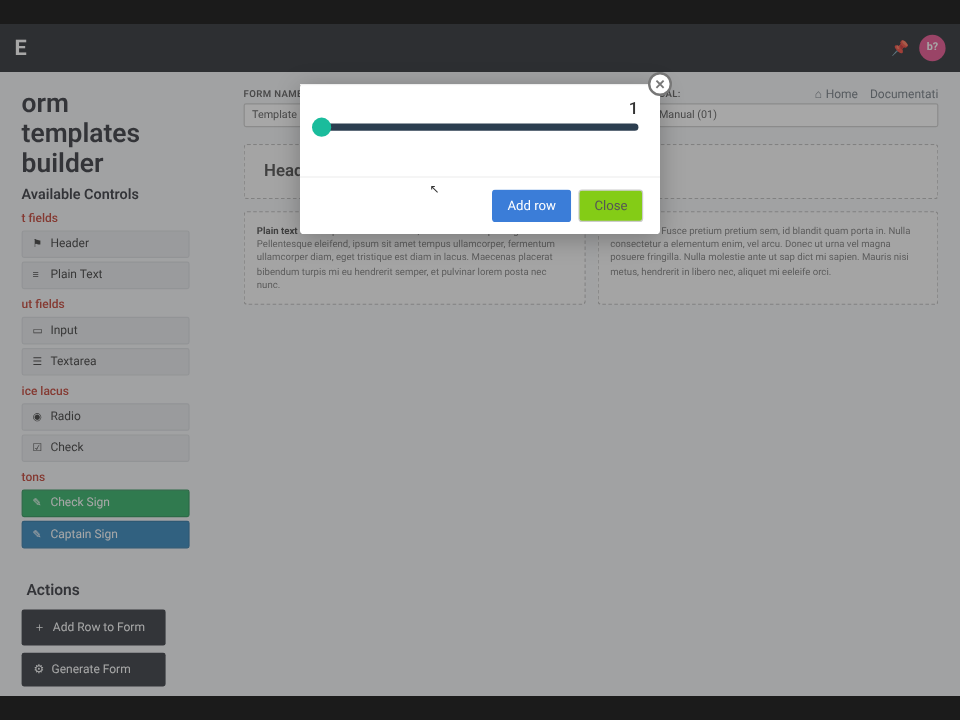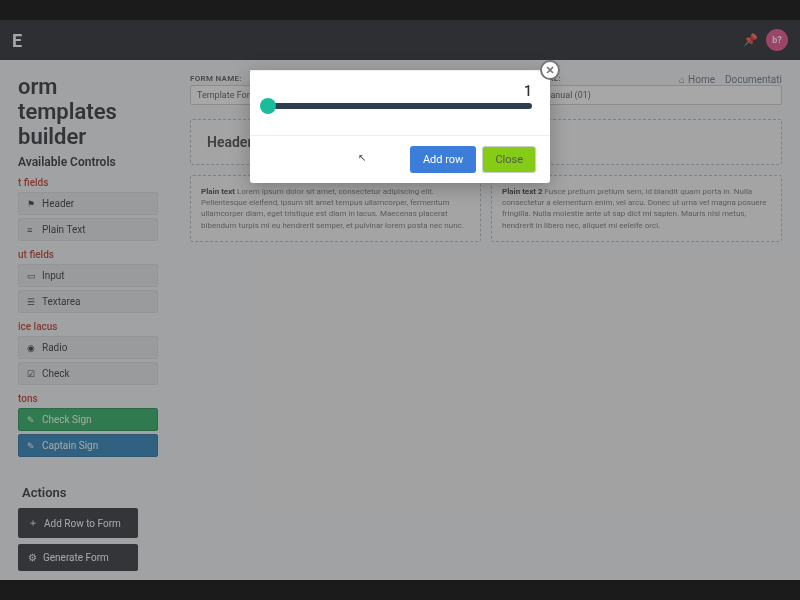--- a/index.html
+++ b/index.html
@@ -3,21 +3,21 @@
 <meta charset="utf-8">
 <style>
 * { box-sizing: border-box; margin: 0; padding: 0; font-family: -apple-system, BlinkMacSystemFont, "Segoe UI", Roboto, sans-serif; }
 body { background: #000; width: 800px; height: 600px; overflow: hidden; position: relative; }
 .app { position: absolute; top: 20px; left: 0; right: 0; bottom: 20px; background: #f5f6f8; }
 .topbar { height: 40px; background: #22252a; display: flex; align-items: center; padding: 0 12px; justify-content: space-between; }
 .hamburger { color: #fff; font-size: 18px; font-weight: bold; }
 .top-right { display: flex; align-items: center; gap: 8px; }
 .pin-icon { color: #2ecc71; font-size: 12px; }
 .user-badge { width: 22px; height: 22px; border-radius: 50%; background: #e74c8a; color: #fff; font-size: 9px; display: flex; align-items: center; justify-content: center; font-weight: bold; }
-.page { padding: 14px 18px; display: flex; gap: 20px; }
+.page { padding: 14px 18px; display: flex; gap: 33px; }
 .page-title { font-size: 22px; font-weight: 600; color: #2c2f36; margin-bottom: 6px; }
 .breadcrumb { position: absolute; right: 18px; top: 54px; font-size: 10px; color: #6c757d; display: flex; gap: 10px; align-items: center; }
 .breadcrumb span { display: inline-flex; align-items: center; gap: 3px; }
 .left-col { width: 140px; flex-shrink: 0; }
 .section-h { font-size: 12px; font-weight: 600; color: #2c2f36; margin: 4px 0 6px; }
 .cat { font-size: 10px; color: #c0392b; margin: 8px 0 4px; font-weight: 500; }
 .ctrl { background: #e8eaed; border: 1px solid #d9dce0; border-radius: 2px; padding: 5px 8px; font-size: 10px; color: #333; margin-bottom: 3px; display: flex; align-items: center; gap: 5px; cursor: grab; }
 .ctrl.green { background: #27ae60; color: #fff; border-color: #219150; }
 .ctrl.blue { background: #2980b9; color: #fff; border-color: #2471a3; }
 .ctrl .ic { font-size: 9px; width: 10px; }
@@ -34,21 +34,21 @@
 .plain-block { flex: 1; border: 1px dashed #bbb; border-radius: 3px; padding: 10px; background: #fafafa; font-size: 8px; color: #777; line-height: 1.4; }
 .plain-block b { color: #444; font-size: 8px; }
 .overlay { position: absolute; inset: 0; background: rgba(60,60,60,0.45); display: flex; align-items: flex-start; justify-content: center; padding-top: 70px; }
 .modal { background: #fff; width: 300px; border-radius: 3px; box-shadow: 0 4px 20px rgba(0,0,0,0.25); position: relative; }
 .modal-close { position: absolute; top: -10px; right: -10px; width: 20px; height: 20px; border-radius: 50%; background: #fff; border: 2px solid #777; color: #777; font-size: 11px; display: flex; align-items: center; justify-content: center; cursor: pointer; font-weight: bold; }
 .modal-head { padding: 14px 18px 10px; font-size: 15px; color: #888; }
 .modal-body { padding: 12px 18px 16px; border-top: 1px solid #eee; }
 .slider-val { text-align: right; font-size: 14px; color: #333; font-weight: 500; margin-bottom: 2px; }
 .slider-track { position: relative; height: 6px; background: #2c3e50; border-radius: 3px; margin: 4px 0 10px; }
 .slider-thumb { position: absolute; left: 0; top: 50%; transform: translate(-50%,-50%); width: 16px; height: 16px; border-radius: 50%; background: #1abc9c; cursor: grab; }
-.modal-foot { padding: 10px 14px; border-top: 1px solid #eee; display: flex; justify-content: flex-end; gap: 6px; }
+.modal-foot { padding: 10px 14px; border-top: 1px solid #eee; display: flex; justify-content: flex-end; gap: 6px; margin-top: 12px; }
 .btn { border-radius: 3px; padding: 6px 12px; font-size: 11px; cursor: pointer; border: 1px solid transparent; }
 .btn-primary { background: #3b7dd8; color: #fff; }
 .btn-default { background: #84cc16; border-color: #ccc; color: #555; }
 .cursor { position: absolute; left: 358px; top: 152px; font-size: 10px; color: #333; pointer-events: none; }
 </style>
 </head>
 <body>
 
 <div class="app">
   <div class="topbar">

